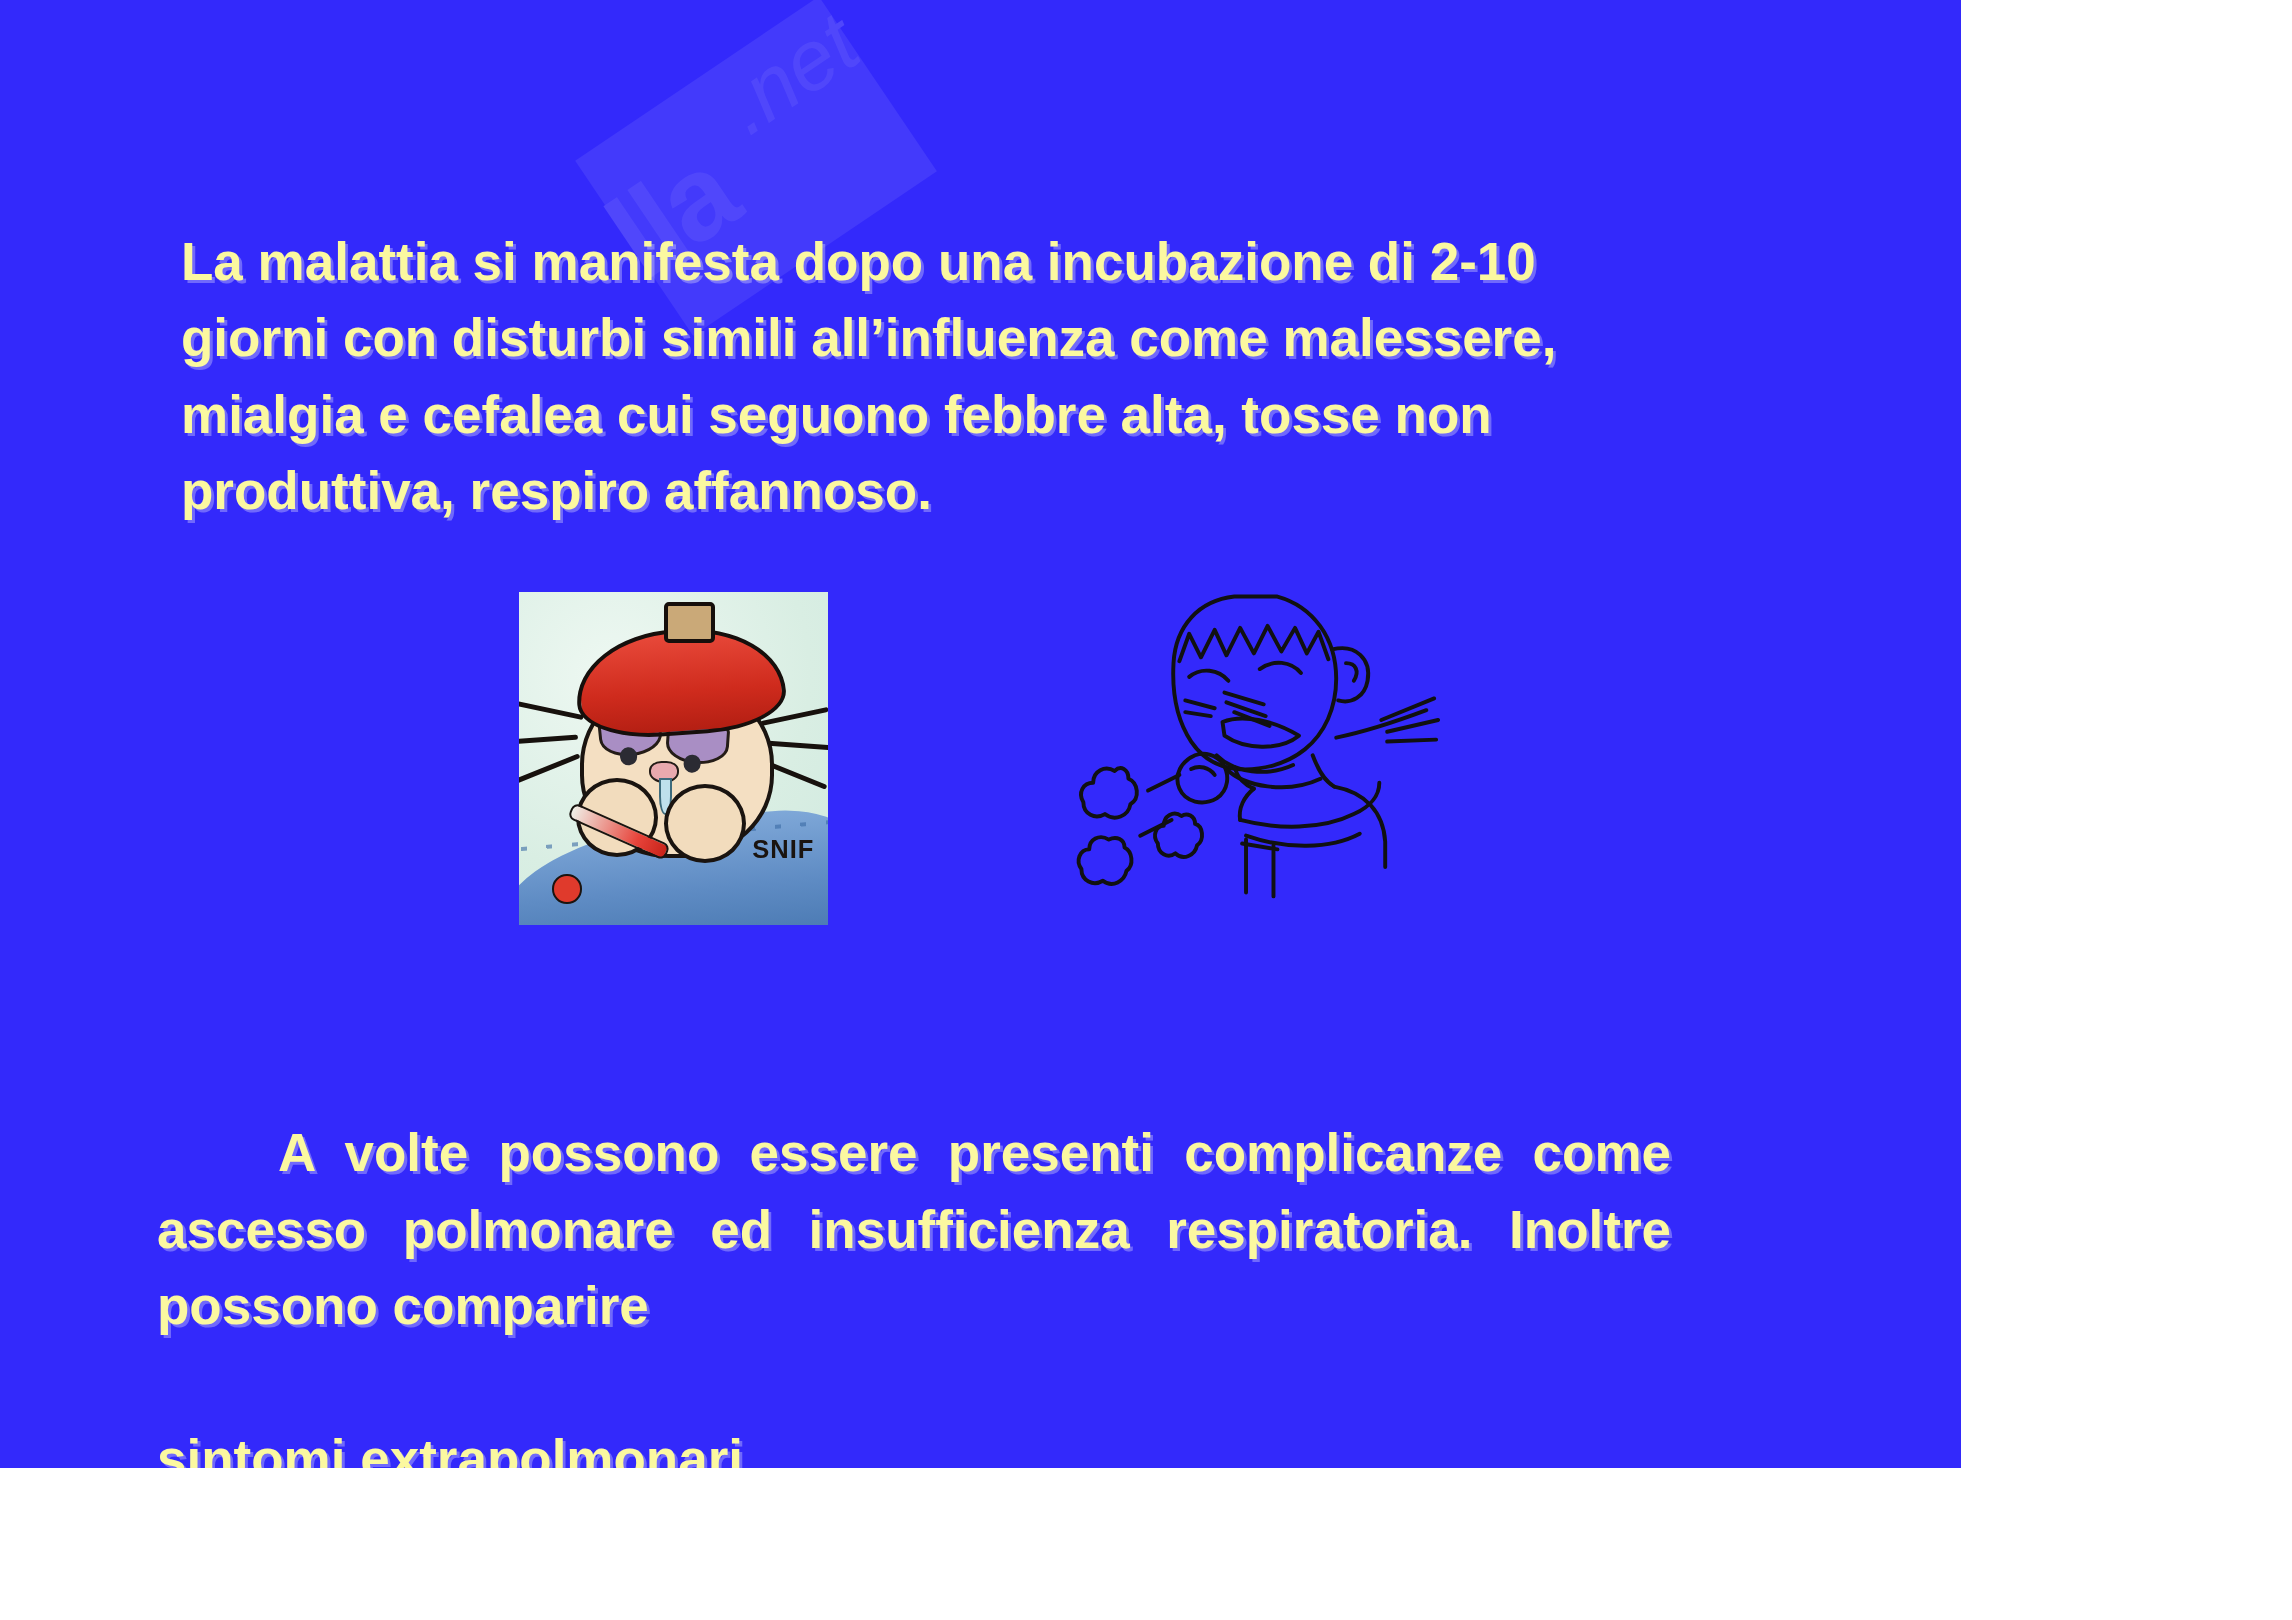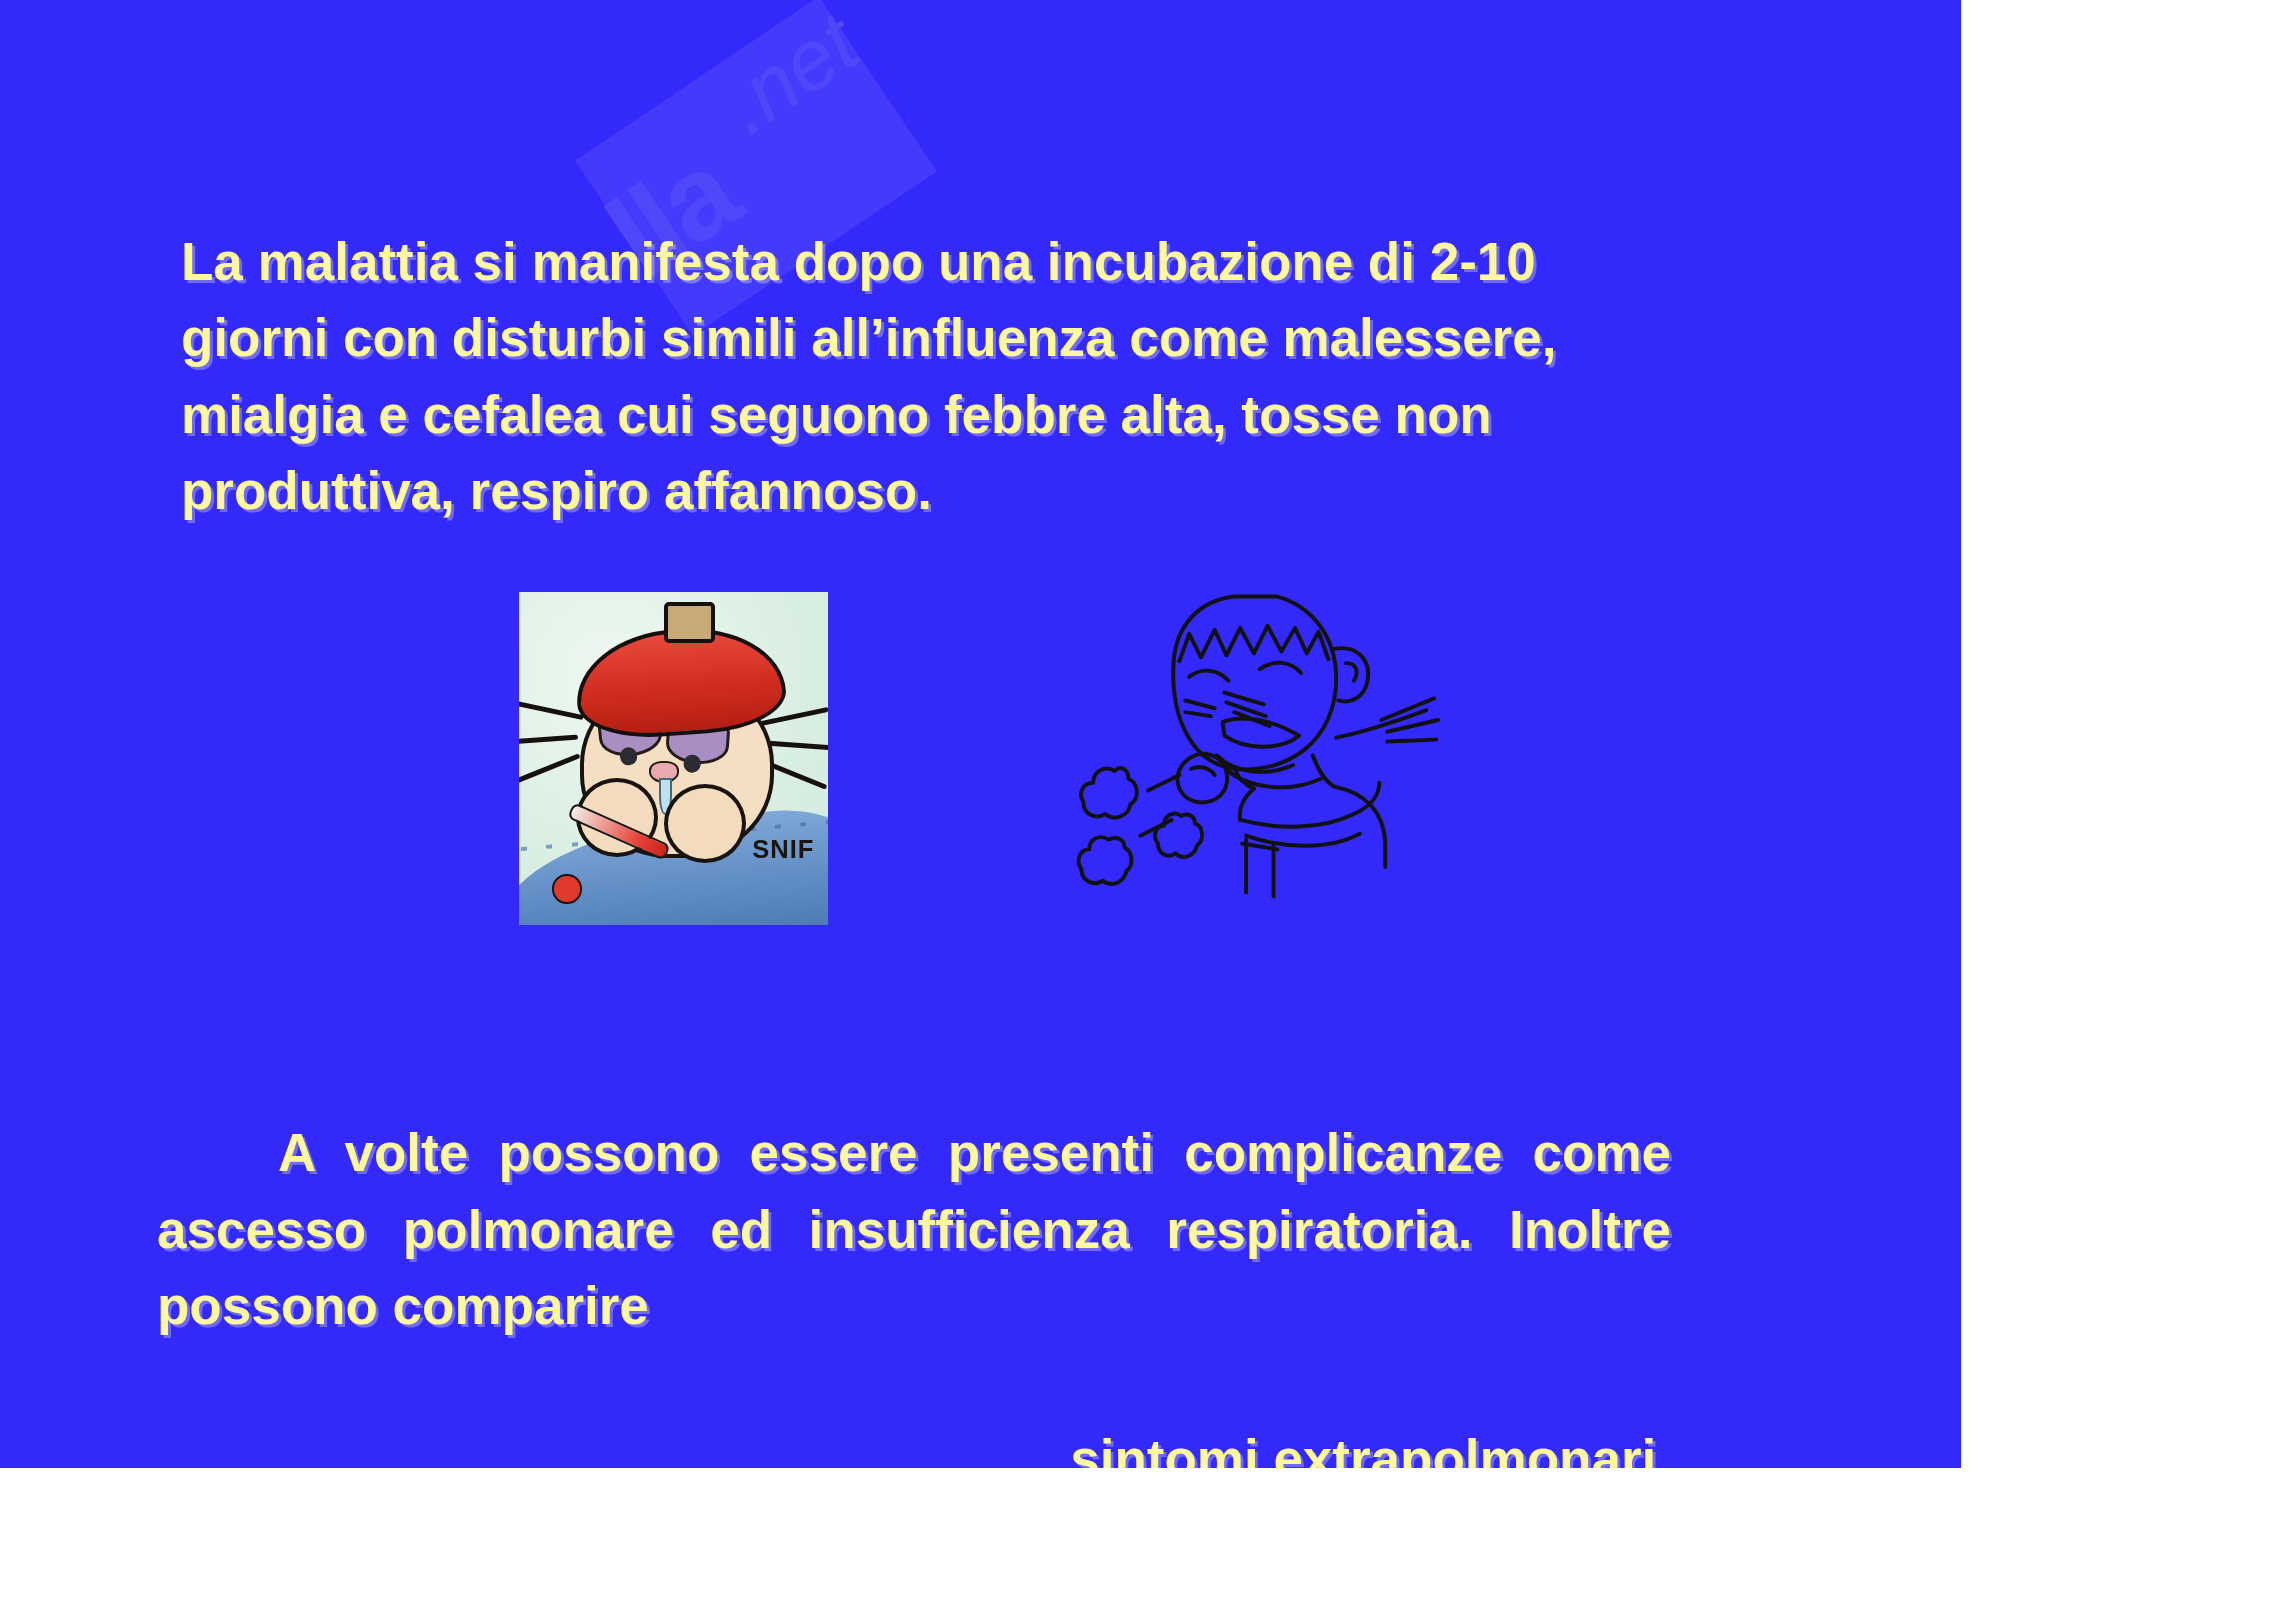--- a/index.html
+++ b/index.html
@@ -82,21 +82,21 @@
     width: 1402px;
     text-align: left;
   }
   #para-bottom {
     left: 157px;
     top: 1039px;
     width: 1514px;
     text-align: justify;
   }
   #para-bottom .lastline {
-    text-align: right;
+    text-align: left;
   }
 
   
   .fig-cat {
     position: absolute;
     left: 519px;
     top: 592px;
     width: 309px;
     height: 333px;
     background: #e2f2ea;

